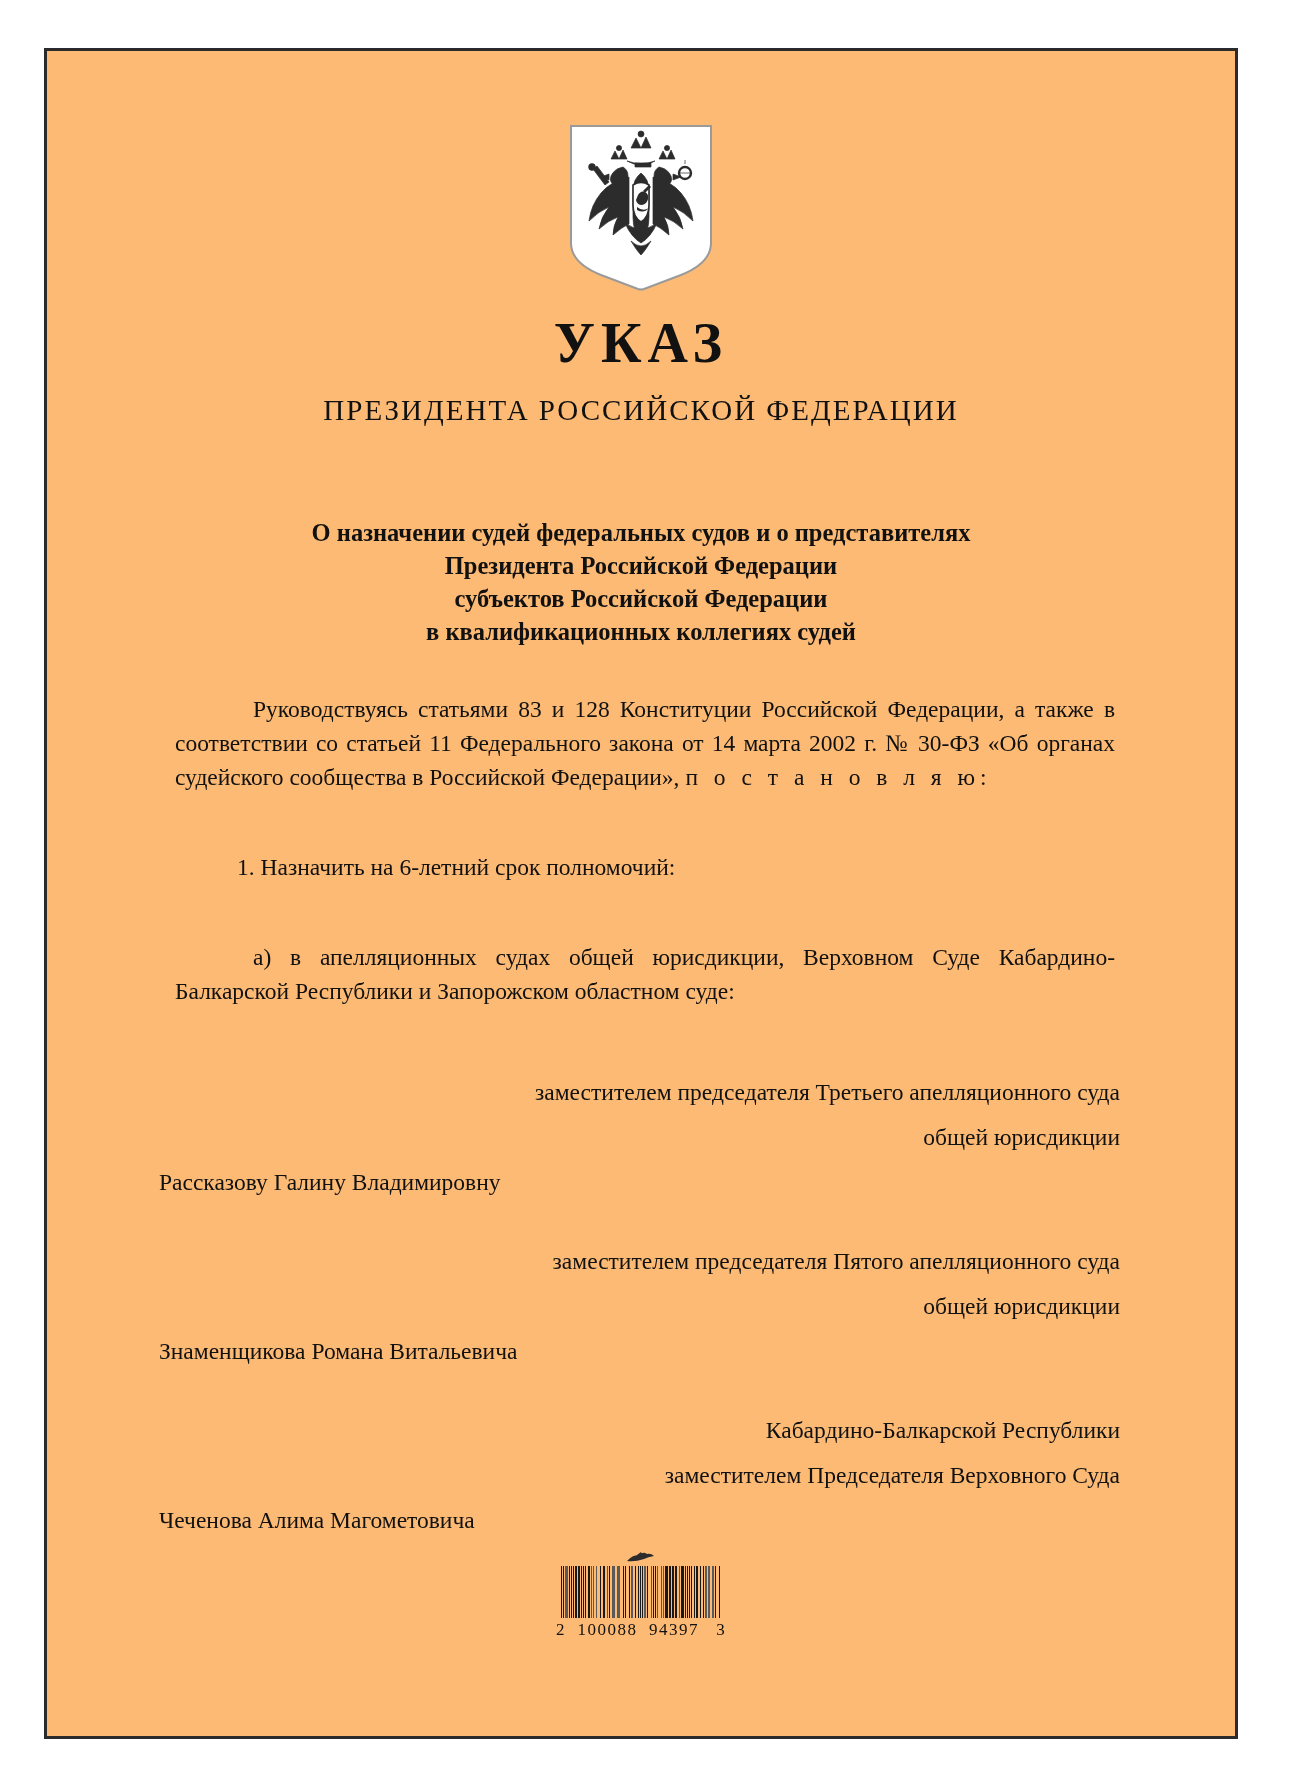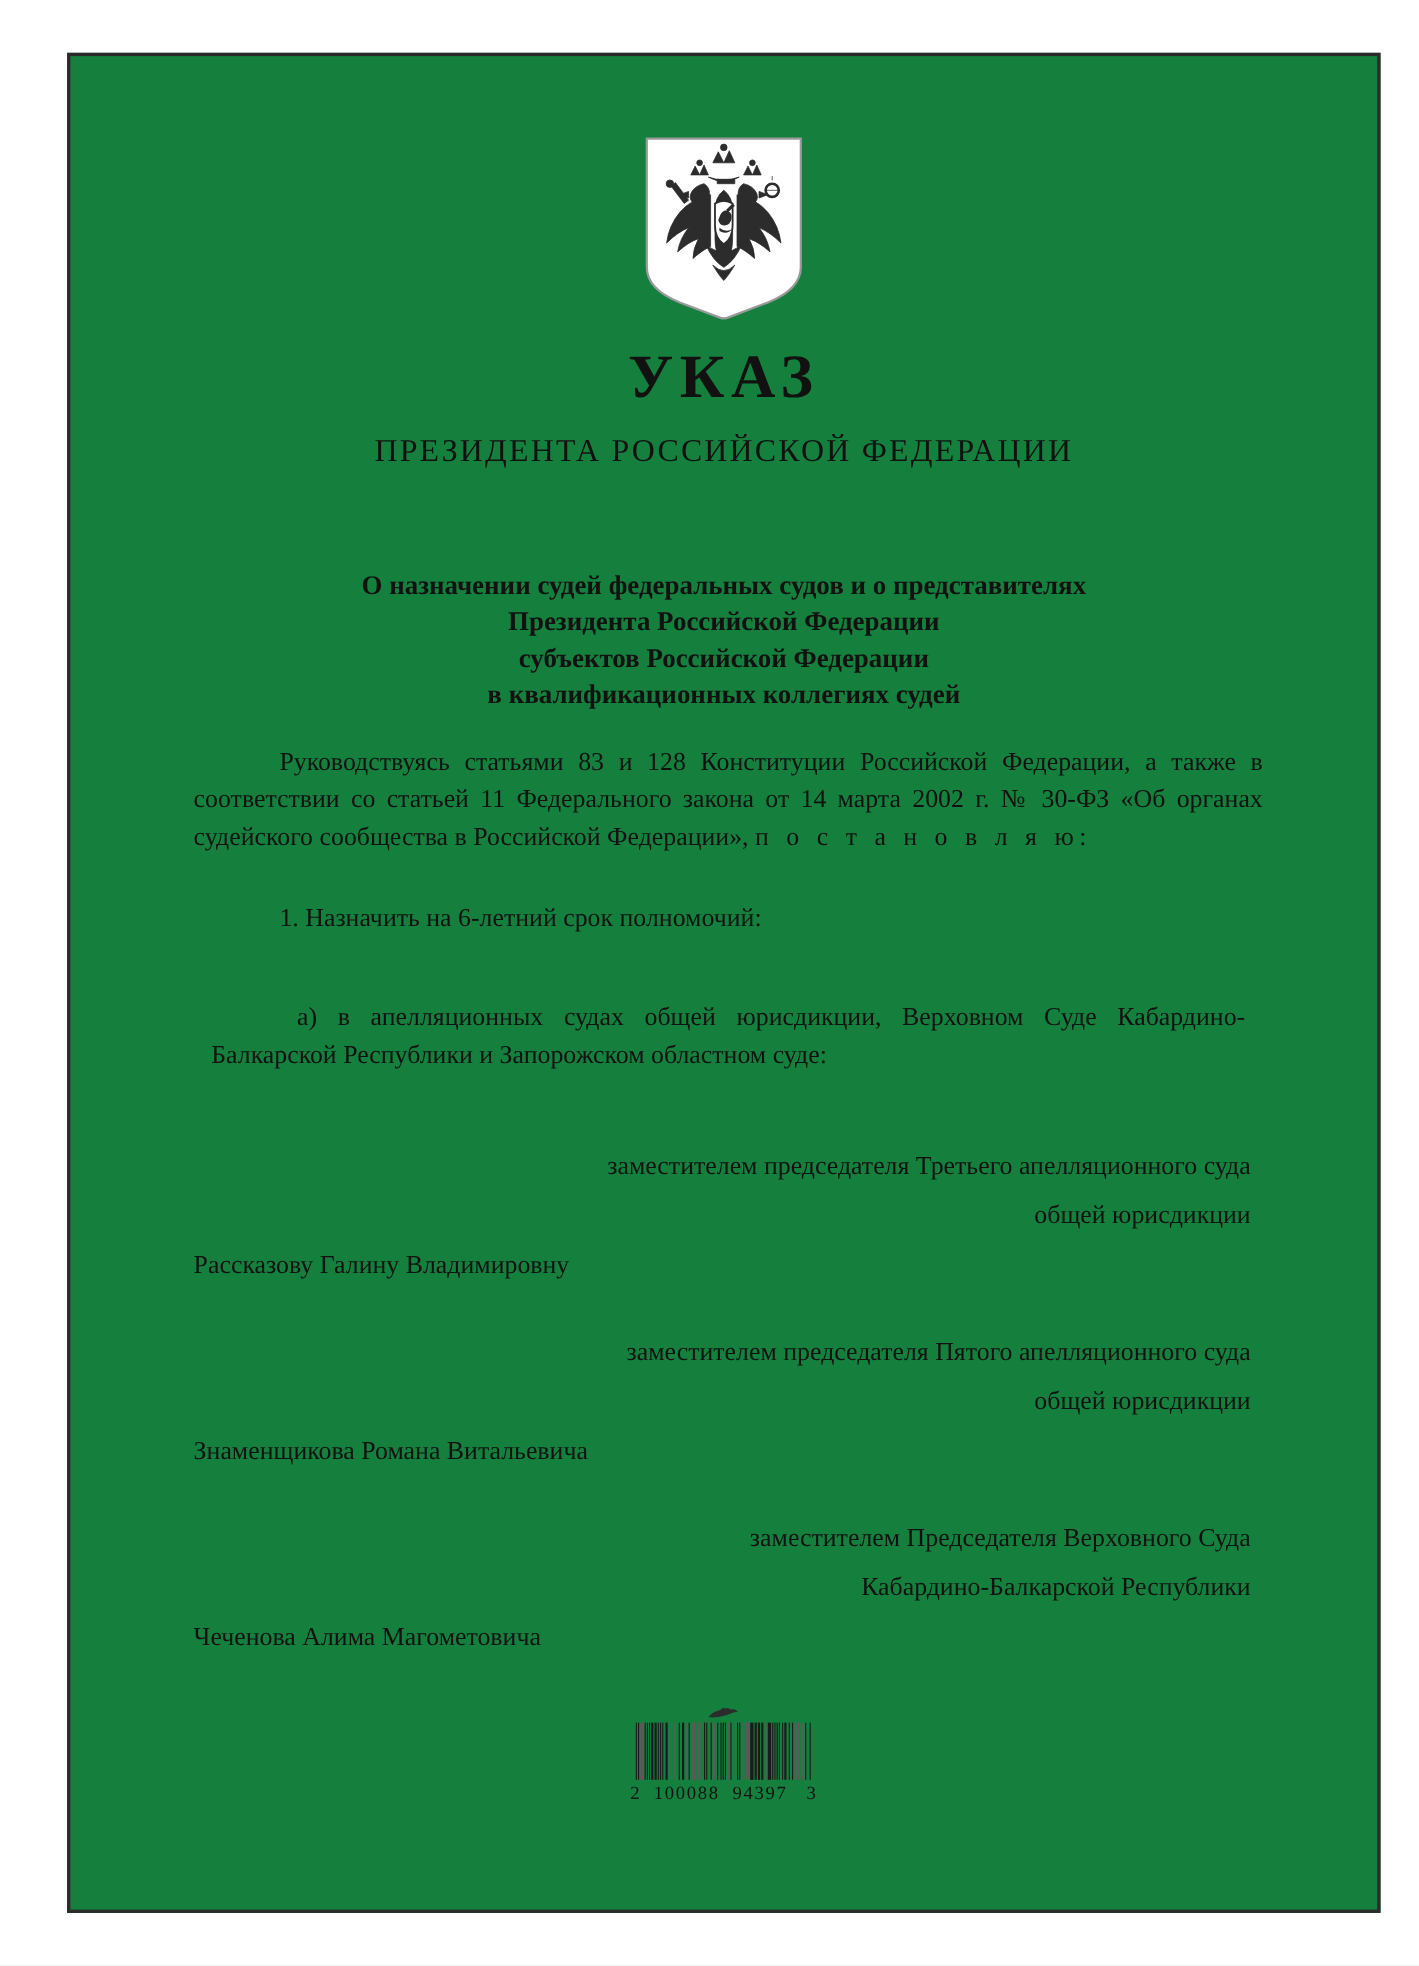--- a/index.html
+++ b/index.html
@@ -13,26 +13,26 @@
     height: 1787px;
     font-family: "Liberation Serif", "DejaVu Serif", serif;
     color: #111111;
     position: relative;
     overflow: hidden;
   }
 
   
   .page-frame {
     position: absolute;
-    left: 61px;
+    left: 44px;
     top: 48px;
     width: 1194px;
     height: 1691px;
     border: 3px solid #2b2b2b;
-    background: #15803d;
+    background: #fdba74;
     box-sizing: border-box;
   }
 
   .page-inner {
     position: absolute;
     left: 0;
     top: 0;
     right: 0;
     bottom: 0;
     padding: 0;
@@ -95,21 +95,21 @@
   
   .body-area {
     position: absolute;
     left: 112px;
     right: 104px;
     top: 625px;
     font-size: 23.5px;
     line-height: 34px;
   }
   p.para {
-    margin: 0;
+    margin: 16px;
     text-align: justify;
     text-indent: 78px;
     text-align-last: left;
     hyphens: none;
   }
   p.para.j-full { text-align: justify; }
   .spaced-word { letter-spacing: 5px; }
   .gap-34 { height: 34px; }
   .gap-40 { height: 40px; }
 
@@ -260,22 +260,22 @@
 
       <div class="appointment">
         <p class="post-line">заместителем председателя Пятого апелляционного суда</p>
         <p class="post-line">общей юрисдикции</p>
         <p class="person-line">Знаменщикова Романа Витальевича</p>
       </div>
 
       <div class="gap-34"></div>
 
       <div class="appointment">
+        <p class="post-line">Кабардино-Балкарской Республики</p>
         <p class="post-line">заместителем Председателя Верховного Суда</p>
-        <p class="post-line">Кабардино-Балкарской Республики</p>
         <p class="person-line">Чеченова Алима Магометовича</p>
       </div>
 
     </div>
 
     <div class="barcode-wrap">
       <svg class="barcode-mark" viewBox="0 0 34 14">
         <path d="M3 10 q6 -7 13 -6 q3 -4 7 -1 q4 -1 7 2 q-6 1 -10 3 q-9 3 -17 2 z" fill="#2c2c2c"></path>
         <path d="M13 4 l4 -3 l1 2 l-4 3 z" fill="#2c2c2c"></path>
       </svg>

